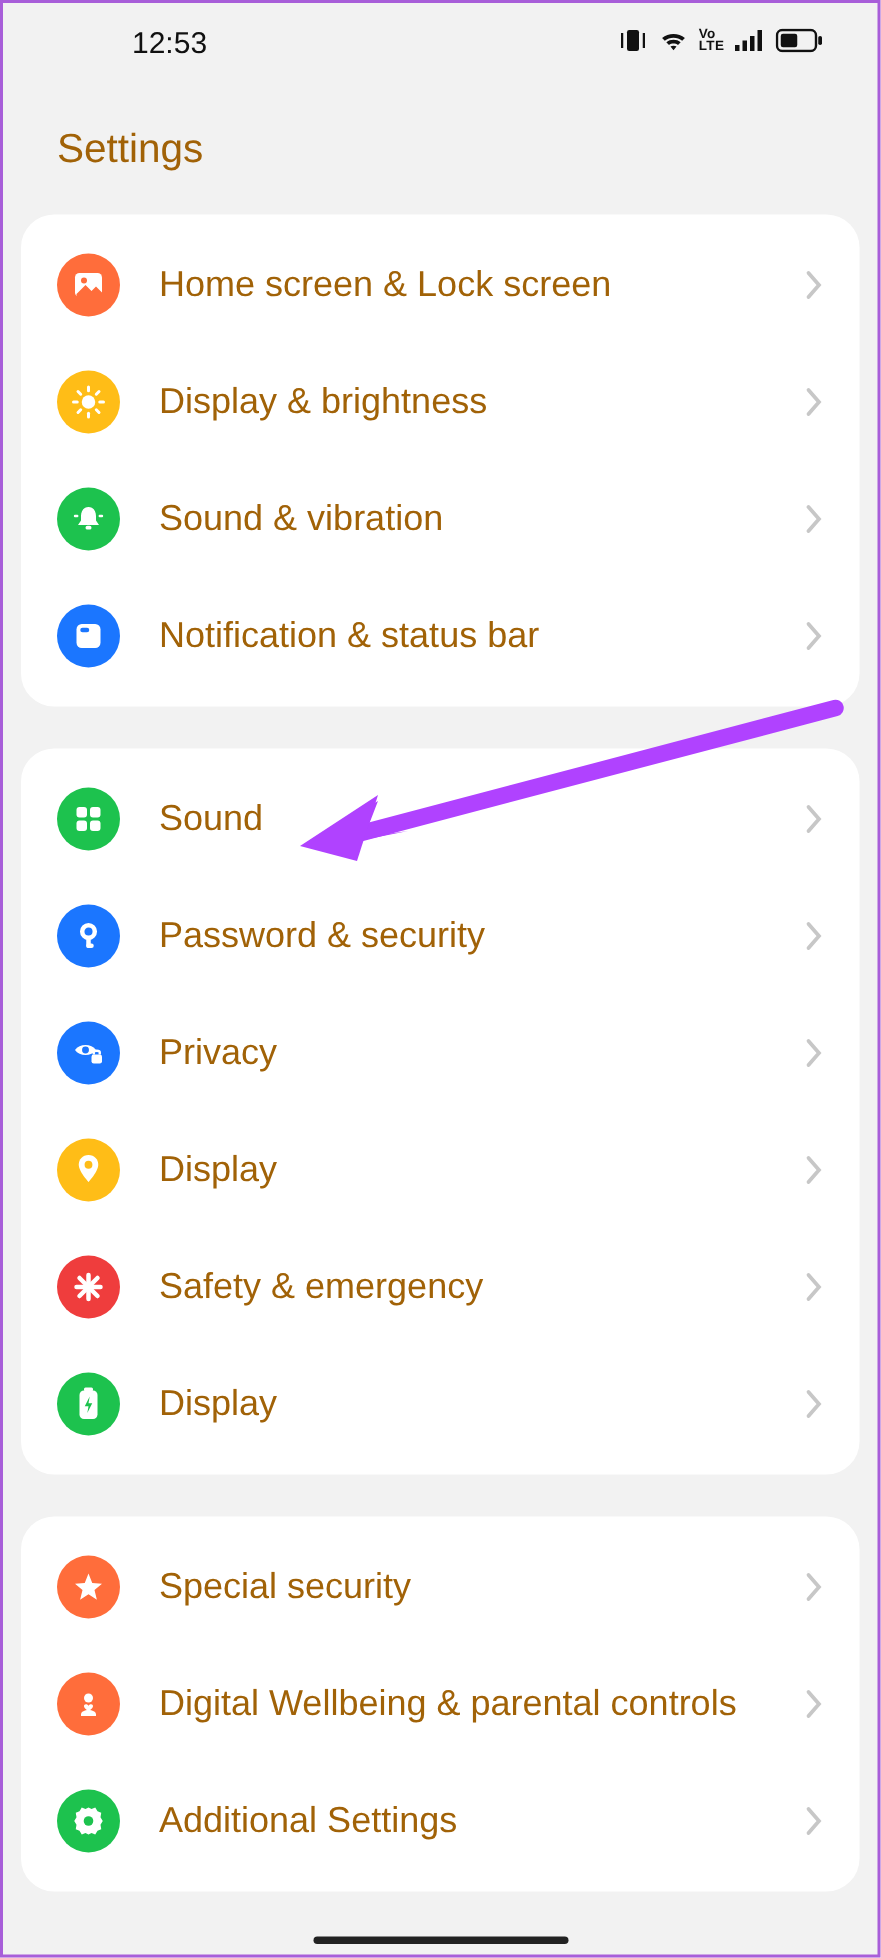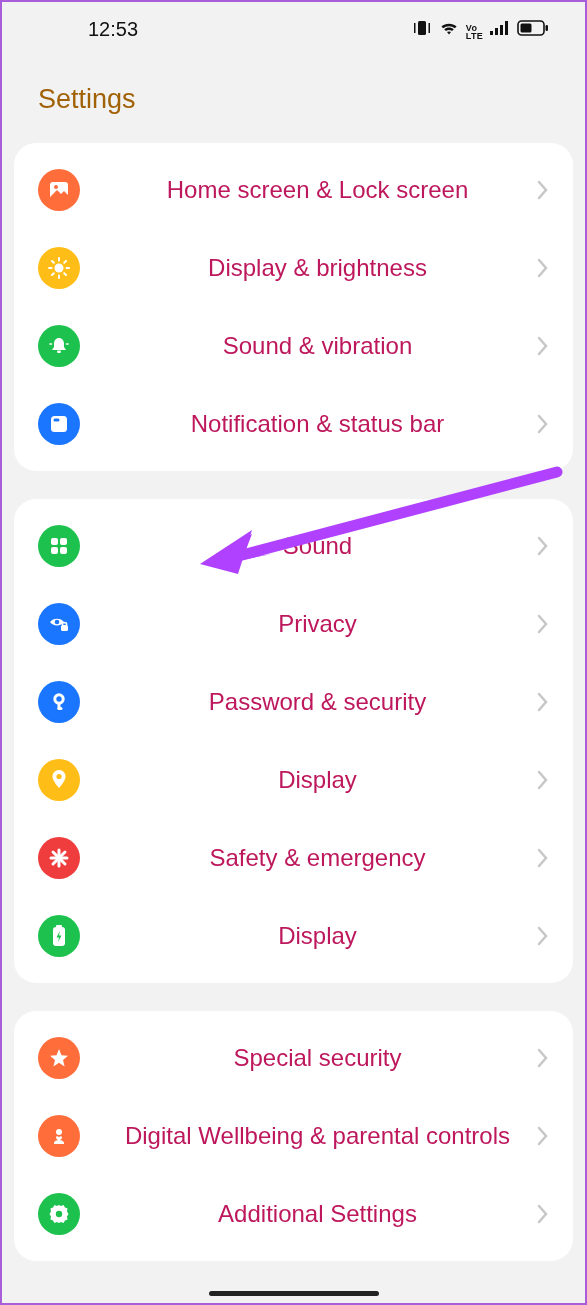--- a/index.html
+++ b/index.html
@@ -17,21 +17,21 @@
     display: flex;
     align-items: center;
     justify-content: space-between;
     padding: 0 36px 0 86px;
     font-size: 20px;
     font-weight: 500;
     color: #111;
   }
   .status-icons {
     display: flex;
-    align-items: flex-end;
+    align-items: flex-start;
     gap: 6px;
   }
   .header {
     padding: 28px 0 28px 36px;
   }
   .header-title {
     font-size: 27px;
     color: #a16207;
     font-weight: 400;
   }
@@ -57,23 +57,22 @@
     border-radius: 50%;
     display: flex;
     align-items: center;
     justify-content: center;
     flex-shrink: 0;
     margin-right: 26px;
   }
   .row-label {
     flex: 1;
     font-size: 24px;
-    color: #be185d;
+    color: #a16207;
     line-height: 1.25;
-    text-align: center;
   }
   .chevron {
     width: 12px;
     height: 22px;
     flex-shrink: 0;
     margin-left: 8px;
   }
   .chevron svg { display: block; }
   .home-indicator {
     position: absolute;
@@ -225,43 +224,43 @@
       </div>
       <div class="row-label">Sound</div>
       <span class="chevron">
           <svg width="12" height="22" viewBox="0 0 12 22">
             <path d="M2 3 L9 11 L2 19" stroke="#c7c7c7" stroke-width="2.5" fill="none" stroke-linecap="round"></path>
           </svg>
         </span>
     </div>
     <div class="row">
       <div class="icon-circle c-blue">
+        <svg width="22" height="22" viewBox="0 0 22 22">
+            <circle cx="11" cy="8" r="4.2" fill="none" stroke="#fff" stroke-width="3"></circle>
+            <rect x="9.5" y="11" width="3" height="8" rx="1.5" fill="#fff"></rect>
+            <rect x="9.5" y="16" width="5" height="3" rx="1.5" fill="#fff"></rect>
+          </svg>
+      </div>
+      <div class="row-label">Password &amp; security</div>
+      <span class="chevron">
+          <svg width="12" height="22" viewBox="0 0 12 22">
+            <path d="M2 3 L9 11 L2 19" stroke="#c7c7c7" stroke-width="2.5" fill="none" stroke-linecap="round"></path>
+          </svg>
+        </span>
+    </div>
+    <div class="row">
+      <div class="icon-circle c-blue">
         <svg width="24" height="22" viewBox="0 0 24 22">
             <path d="M3 9 C6 4.5 14 4.5 17 9 C14 13.5 6 13.5 3 9 Z" fill="#fff"></path>
             <circle cx="10" cy="9" r="2.3" fill="#1b76ff"></circle>
             <rect x="14" y="12" width="7" height="6" rx="1.5" fill="#fff"></rect>
             <path d="M15.5 12 L15.5 10.5 C15.5 9.2 19.5 9.2 19.5 10.5 L19.5 12" stroke="#fff" stroke-width="1.6" fill="none"></path>
           </svg>
       </div>
       <div class="row-label">Privacy</div>
-      <span class="chevron">
-          <svg width="12" height="22" viewBox="0 0 12 22">
-            <path d="M2 3 L9 11 L2 19" stroke="#c7c7c7" stroke-width="2.5" fill="none" stroke-linecap="round"></path>
-          </svg>
-        </span>
-    </div>
-    <div class="row">
-      <div class="icon-circle c-blue">
-        <svg width="22" height="22" viewBox="0 0 22 22">
-            <circle cx="11" cy="8" r="4.2" fill="none" stroke="#fff" stroke-width="3"></circle>
-            <rect x="9.5" y="11" width="3" height="8" rx="1.5" fill="#fff"></rect>
-            <rect x="9.5" y="16" width="5" height="3" rx="1.5" fill="#fff"></rect>
-          </svg>
-      </div>
-      <div class="row-label">Password &amp; security</div>
       <span class="chevron">
           <svg width="12" height="22" viewBox="0 0 12 22">
             <path d="M2 3 L9 11 L2 19" stroke="#c7c7c7" stroke-width="2.5" fill="none" stroke-linecap="round"></path>
           </svg>
         </span>
     </div>
     <div class="row">
       <div class="icon-circle c-yellow">
         <svg width="20" height="24" viewBox="0 0 20 24">
             <path d="M10 2 C6 2 3.5 5 3.5 8.5 C3.5 13 10 20 10 20 C10 20 16.5 13 16.5 8.5 C16.5 5 14 2 10 2 Z" fill="#fff"></path>

